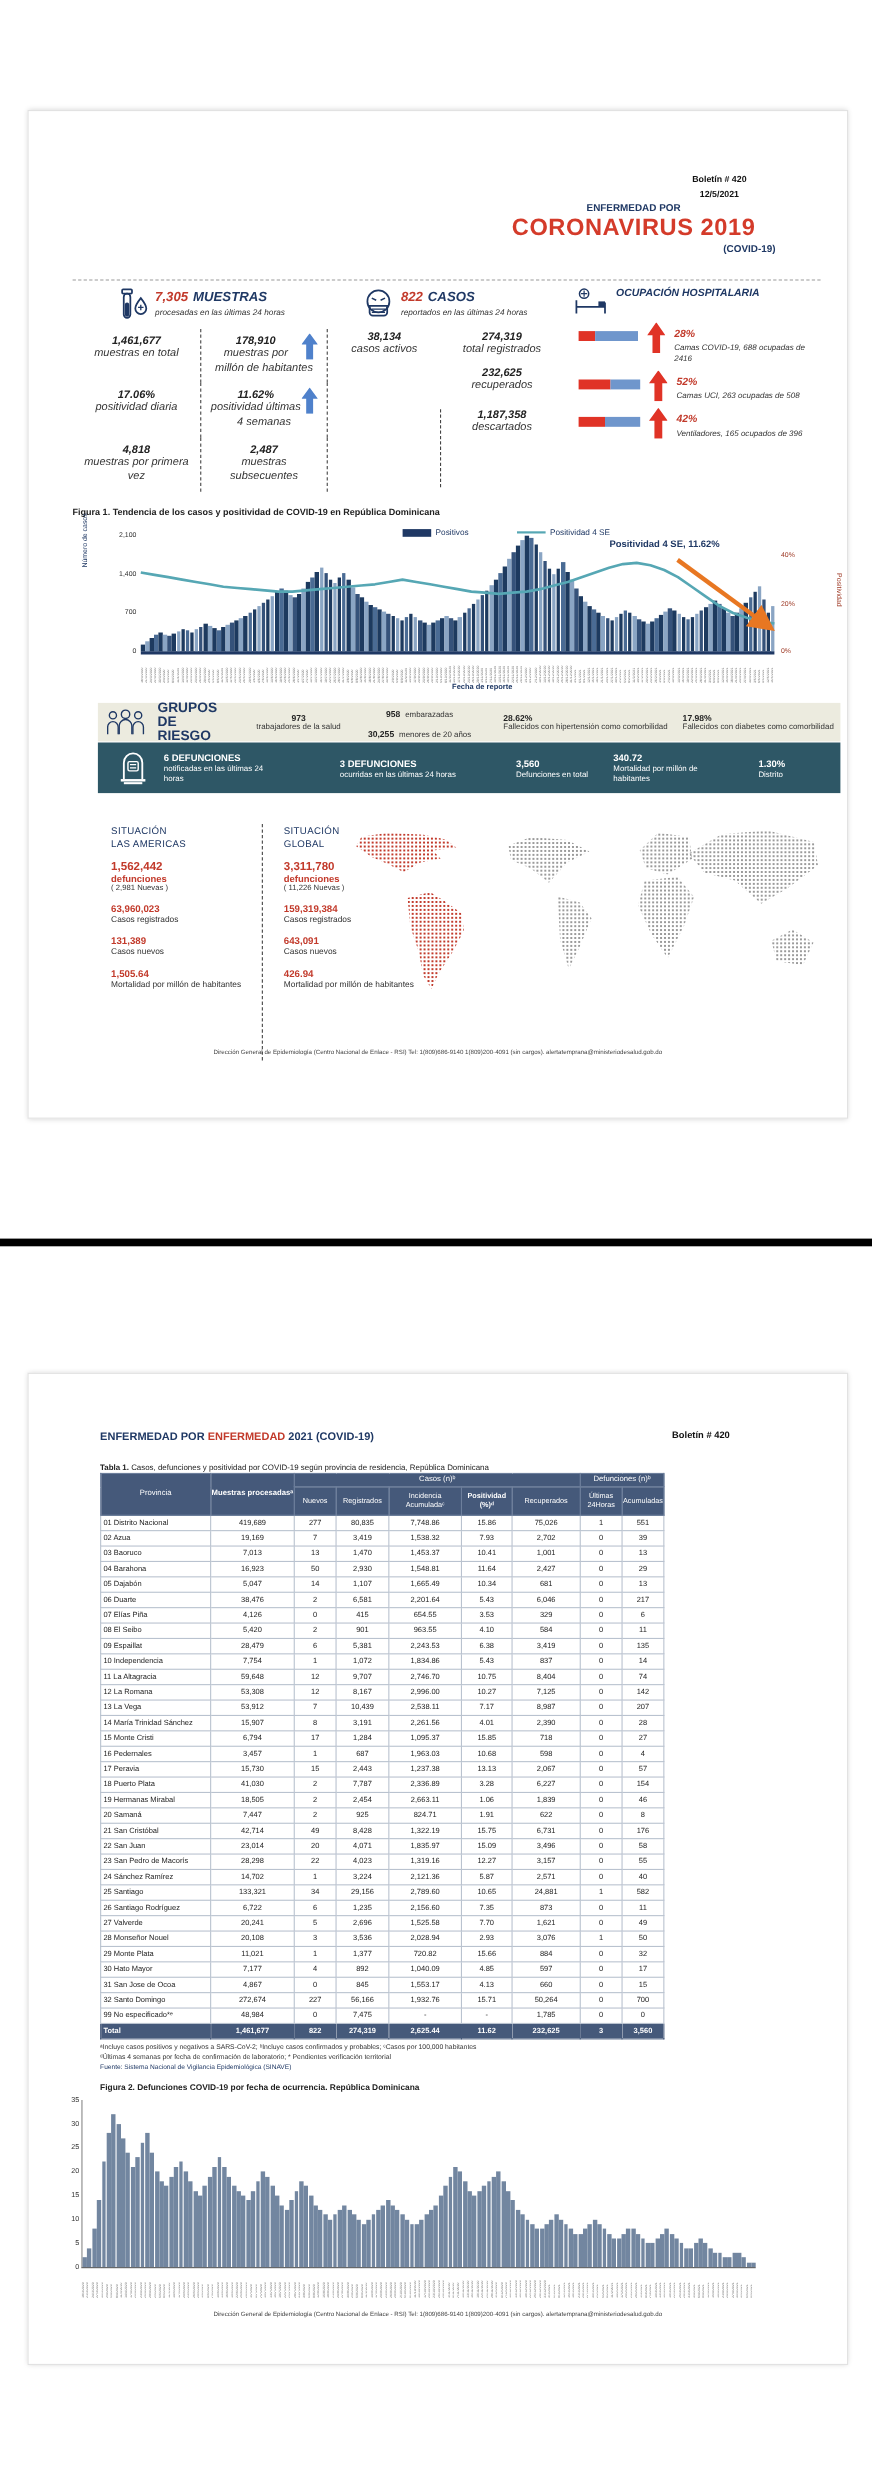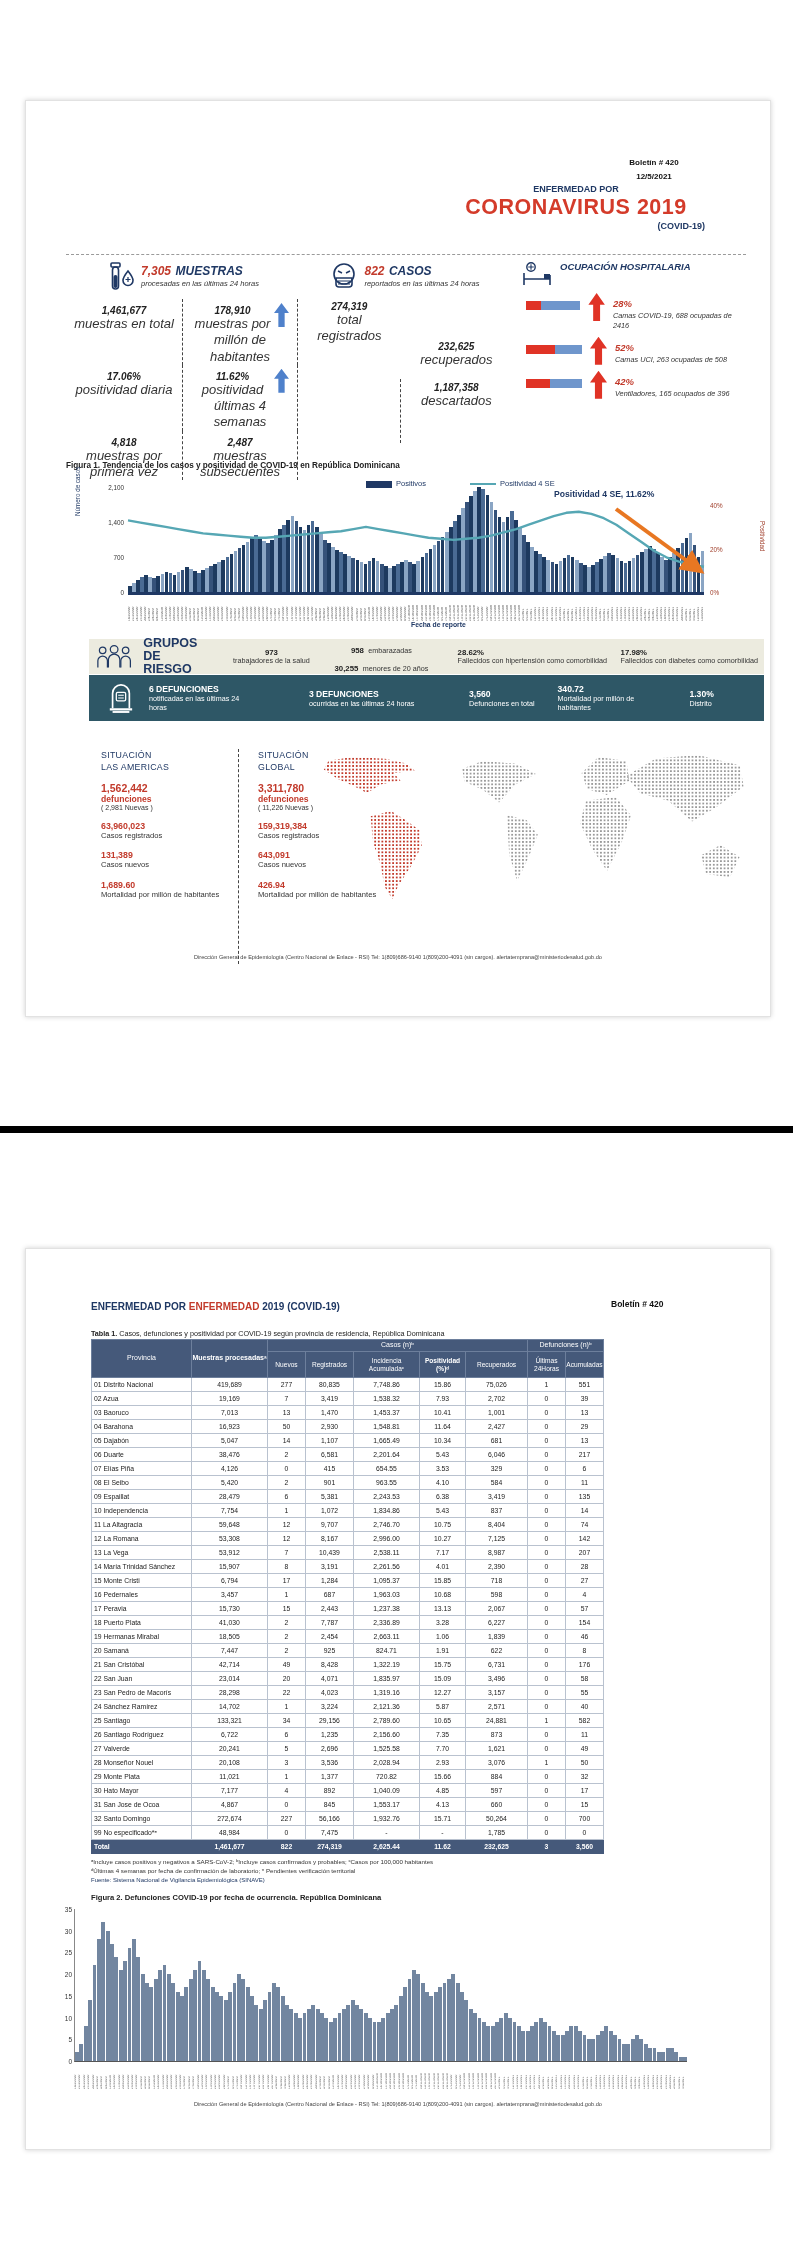--- a/index.html
+++ b/index.html
@@ -24,21 +24,21 @@
   #titleblock .l3{font-size:9px;font-weight:bold;color:#1f3864;text-align:right;padding-right:6px;margin-top:1px;}
   #situline{left:40px;top:136px;width:672px;text-align:center;font-size:8.5px;color:#1f3864;border-bottom:1.6px solid #3a3a3a;padding-bottom:4px;letter-spacing:.3px;}
   
   #stats{left:40px;top:153px;width:680px;height:202px;display:grid;grid-template-columns:232px 214px 234px;border-top:1.2px dashed #9a9a9a;}
   .statcol{position:relative;padding-top:6px;font-style:italic;}
   .statcol+.statcol{border-left:0;}
   .stat-head{display:flex;align-items:flex-start;gap:6px;justify-content:center;}
   .stat-head .hn{font-size:12px;font-weight:bold;}
   .stat-head .ht{font-size:7.5px;color:#333;line-height:1.3;}
   .v{font-size:10px;font-weight:bold;color:#222;}
-  .lbl{font-size:13px;color:#333;line-height:1.25;}
+  .lbl{font-size:10px;color:#333;line-height:1.25;}
   .dashR{border-right:1.6px dashed #444;}
   .dashL{border-left:1.6px dashed #444;}
   .cellgrid{display:grid;grid-template-columns:50% 50%;margin-top:4px;height:148px;}
   .cell{padding:6px 8px 0 8px;text-align:center;position:relative;}
   .arrow-up{display:inline-block;width:15px;height:24px;vertical-align:middle;}
   .arrow-up .shape{width:100%;height:100%;clip-path:polygon(50% 0,100% 42%,71% 42%,71% 100%,29% 100%,29% 42%,0 42%);}
   .blue-a{background:#4f81cb;}
   .red-a{background:#e03326;}
   .hbar{width:56px;height:9px;display:flex;margin-top:8px;}
   .hbar .r{background:#e03326;height:100%;}
@@ -183,20 +183,24 @@
             <path d="M6 17 h16 v6 a3 3 0 0 1 -3 3 h-10 a3 3 0 0 1 -3 -3 Z" fill="none" stroke="#1f3864" stroke-width="1.6"></path>
             <path d="M8 20 h12 M8 23 h12" stroke="#1f3864" stroke-width="1"></path>
           </svg>
           <div>
             <span class="hn red">822</span>
             <span class="hn navy">CASOS</span>
             <div class="ht">reportados en las últimas 24 horas</div>
           </div>
         </div>
         <div class="cellgrid" style="grid-template-columns:48% 52%;">
+          <div class="cell">
+            <div class="v">38,134</div>
+            <div class="lbl">casos activos</div>
+          </div>
           <div class="cell">
             <div class="v">274,319</div>
             <div class="lbl">total registrados</div>
           </div>
           <div class="cell dashR" style="grid-column:1;">
             <div style="height:6px;"></div>
           </div>
           <div class="cell" style="margin-top:-44px;">
             <div class="v">232,625</div>
             <div class="lbl">recuperados</div>
@@ -641,21 +645,21 @@
 
     <div class="situcol" style="left:75px;top:648px;">
       <div class="situ-title"><span>SITUACIÓN</span><br><span>LAS AMERICAS</span></div>
       <div class="situ-num">1,562,442</div>
       <div class="situ-sub">defunciones</div>
       <div class="situ-new">( 2,981 Nuevas )</div>
       <div class="situ-n2">63,960,023</div>
       <div class="situ-l2">Casos registrados</div>
       <div class="situ-n2">131,389</div>
       <div class="situ-l2">Casos nuevos</div>
-      <div class="situ-n2">1,689.60</div>
+      <div class="situ-n2">1,505.64</div>
       <div class="situ-l2">Mortalidad por millón de habitantes</div>
     </div>
 
     <div class="abs" id="situ-sep"></div>
 
     <div class="situcol" style="left:232px;top:648px;">
       <div class="situ-title"><span>SITUACIÓN</span><br><span>GLOBAL</span></div>
       <div class="situ-num">3,311,780</div>
       <div class="situ-sub">defunciones</div>
       <div class="situ-new">( 11,226 Nuevas )</div>
@@ -680,21 +684,21 @@
       <div class="blob" style="--dot:#9a9a9a;left:238px;top:92px;width:48px;height:34px;clip-path:polygon(15% 30%,55% 0%,95% 35%,75% 95%,25% 85%);"></div>
     </div>
 
     <div class="abs" id="footer1" style="top:853px;">Dirección General de Epidemiología (Centro Nacional de Enlace - RSI)  Tel: 1(809)686-9140  1(809)200-4091 (sin cargos).  alertatemprana@ministeriodesalud.gob.do</div>
   </div>
 
   <div id="divider"></div>
 
   <div class="page" id="page2">
     <div class="abs" id="p2head">
-      <span class="navy">ENFERMEDAD POR </span><span class="red">ENFERMEDAD</span><span class="navy"> 2019 (COVID-19)</span>
+      <span class="navy">ENFERMEDAD POR </span><span class="red">ENFERMEDAD</span><span class="navy"> 2021 (COVID-19)</span>
     </div>
     <div class="abs" id="bulletin2">Boletín # 420</div>
 
     <div class="abs" id="tabtitle">
       <span class="bold">Tabla 1.</span><span> Casos, defunciones y positividad por COVID-19 según provincia de residencia, República Dominicana</span>
     </div>
 
     <table class="abs" id="tabla1">
       <colgroup>
         <col style="width:100px">

